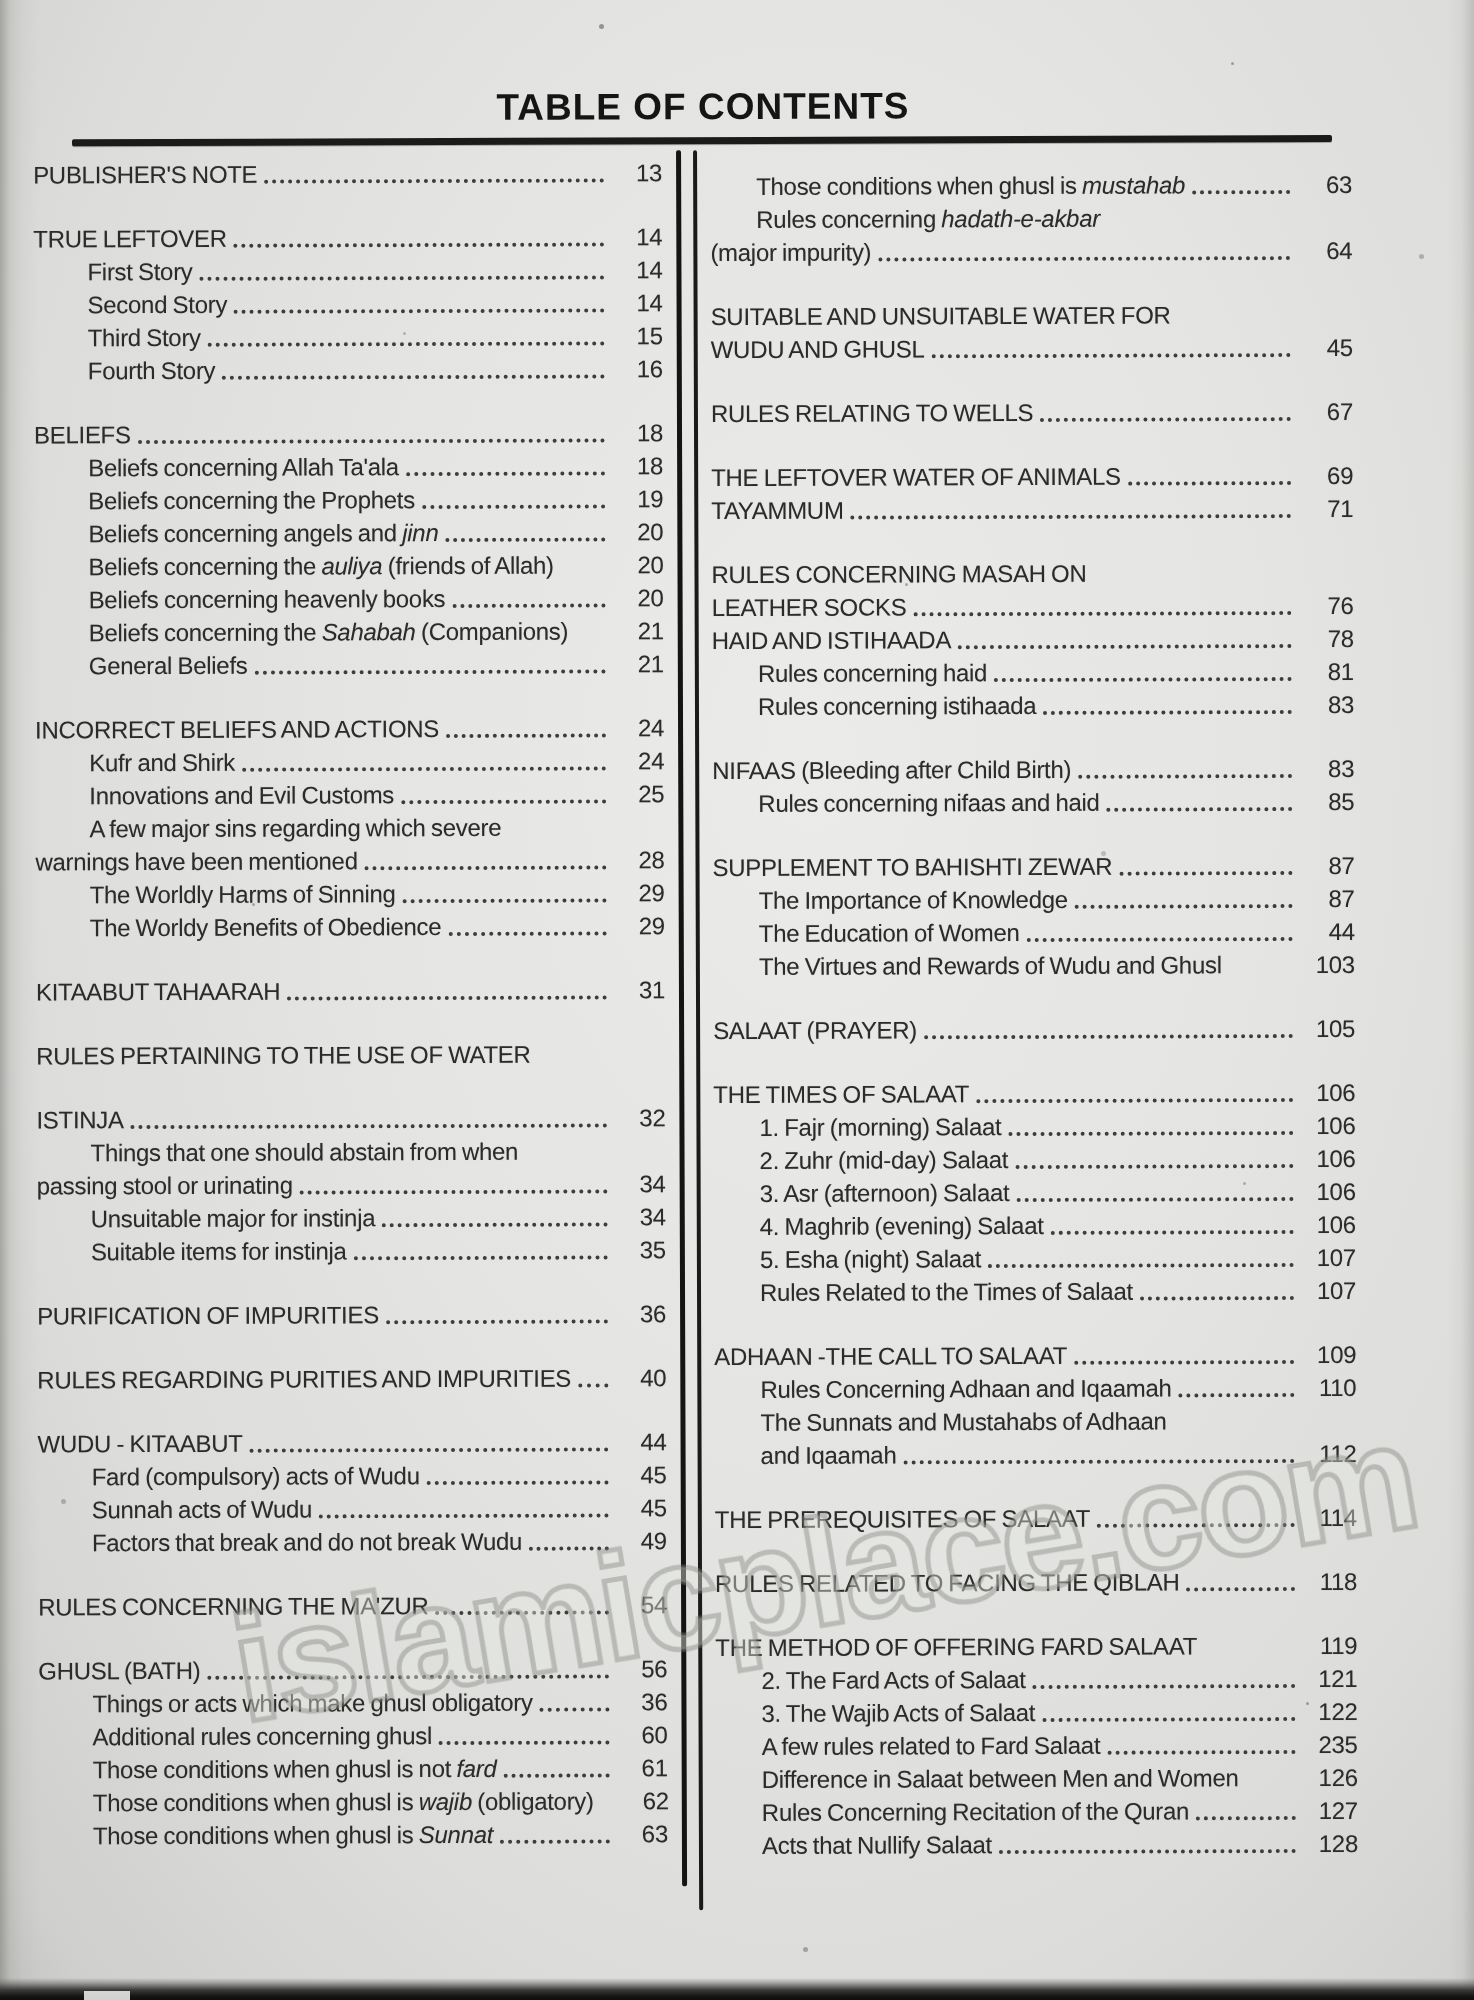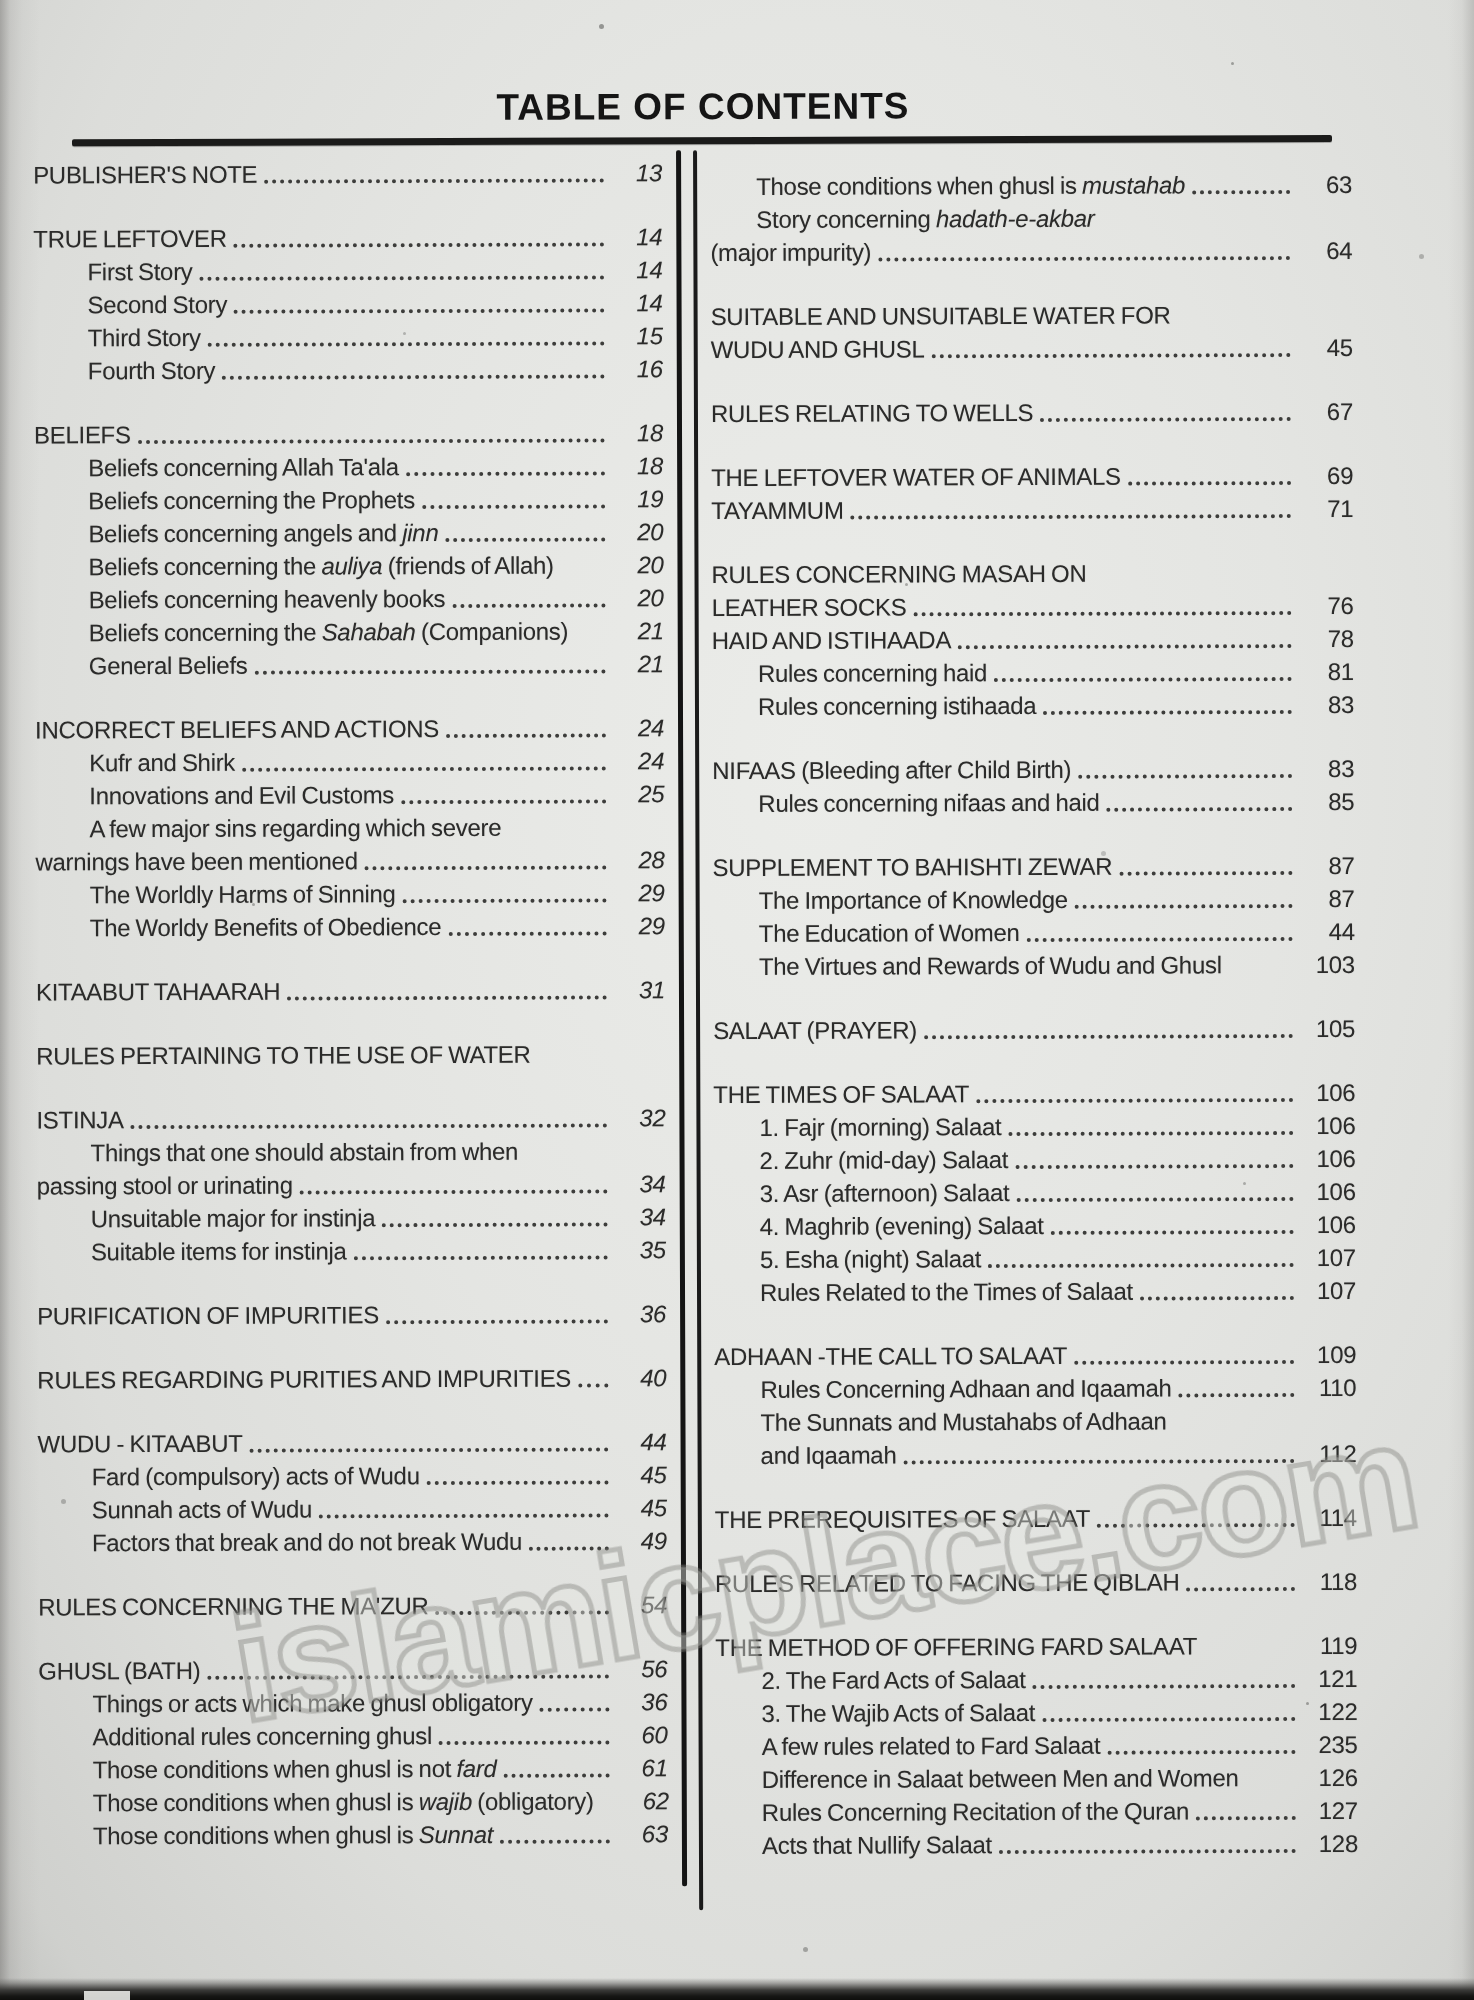--- a/index.html
+++ b/index.html
@@ -72,21 +72,21 @@
   .col-left .ind1{ padding-left:54px; }
   .col-right .ind1{ padding-left:46px; }
   .dots{
     flex:1 1 auto;min-width:10px;
     border-bottom:4px dotted #3d3d3b;
     margin:0 8px 7px 7px;
     align-self:flex-end;
   }
   .dots.nodots{ border-bottom:none; }
   .pagenum{ flex:0 0 auto;text-align:right; }
-  .col-left .pagenum{ width:50px;font-style:italic; }
+  .col-left .pagenum{ width:50px; }
   .col-right .pagenum{ width:54px; }
   .watermark{
     position:absolute;left:235px;top:1585px;
     font-size:150px;font-weight:700;letter-spacing:-3px;
     white-space:nowrap;
     transform:rotate(-9.5deg);transform-origin:0 50%;
     color:rgba(229,230,227,0.42);
     -webkit-text-stroke:5px rgba(128,128,123,0.42);
     filter:blur(0.4px);
     pointer-events:none;
@@ -350,21 +350,21 @@
         <span class="dl2"></span>
       </div>
       <div class="col col-right" id="col-right">
           <div class="group">
             <div class="row ind1">
               <span class="label"><span>Those conditions when ghusl is </span><em>mustahab</em></span>
               <span class="dots"></span>
               <span class="pagenum">63</span>
             </div>
             <div class="row ind1">
-              <span class="label"><span>Story concerning </span><em>hadath-e-akbar</em></span>
+              <span class="label"><span>Rules concerning </span><em>hadath-e-akbar</em></span>
             </div>
             <div class="row ind0">
               <span class="label"><span>(major impurity)</span></span>
               <span class="dots"></span>
               <span class="pagenum">64</span>
             </div>
           </div>
           <div class="group">
             <div class="row ind0">
               <span class="label"><span>SUITABLE AND UNSUITABLE WATER FOR</span></span>

